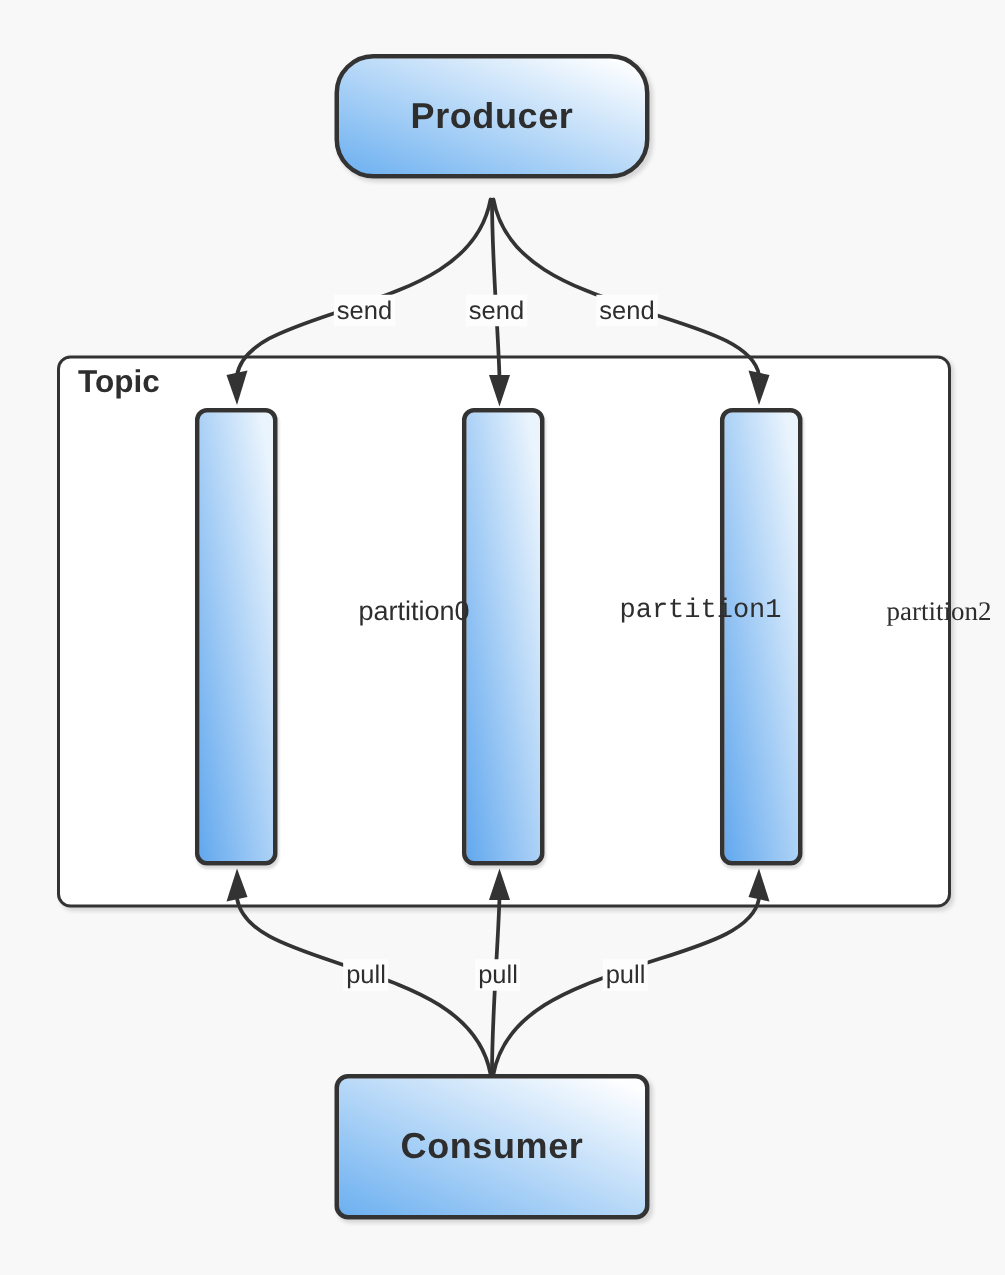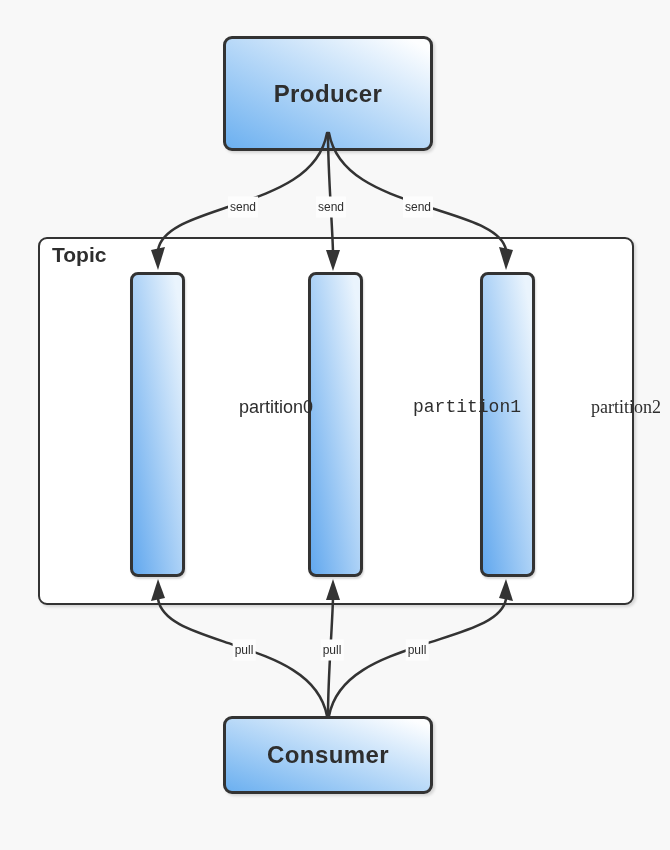--- a/index.html
+++ b/index.html
@@ -18,22 +18,22 @@
 
   .node{
     position:absolute;box-sizing:border-box;
     border:3px solid var(--stroke);border-radius:9px;
     background:linear-gradient(to top right,var(--node-gradient-from) 0%,var(--node-gradient-to) 95%);
     display:flex;align-items:center;justify-content:center;
     box-shadow:2px 2px 3px rgba(0,0,0,0.14);
     z-index:2;
   }
   .node .node-label{font-size:24px;font-weight:bold;letter-spacing:0.4px;color:var(--text);}
-  .producer{left:223px;top:36px;width:210px;height:115px;}
-  .consumer{left:223px;top:716px;width:210px;height:78px;align-items:center;}
+  .producer{left:223px;top:36px;width:210px;height:83px;border-radius:26px;}
+  .consumer{left:223px;top:716px;width:210px;height:97px;align-items:center;}
 
   .topic-box{
     position:absolute;box-sizing:border-box;
     left:38px;top:237px;width:596px;height:368px;
     background:var(--topic-fill);
     border:2.5px solid var(--stroke);border-radius:9px;
     box-shadow:2px 2px 3px rgba(0,0,0,0.14);
     z-index:1;
   }
   .topic-label{
@@ -58,21 +58,21 @@
 
   .edges{
     position:absolute;left:0;top:0;width:670px;height:850px;
     z-index:3;pointer-events:none;color:var(--stroke);
   }
   .edges path{fill:none;stroke:currentColor;stroke-width:2.5;stroke-linecap:round;}
   .edges polygon{fill:currentColor;stroke:none;}
 
   .edge-label{
     position:absolute;transform:translate(-50%,-50%);
-    font-size:12px;color:var(--text);background:var(--edge-label-bg);
+    font-size:17px;color:var(--text);background:var(--edge-label-bg);
     padding:0 2px;line-height:21px;z-index:4;white-space:nowrap;text-align:right;
   }
   .snd0{left:243px;top:207px;} .snd1{left:331px;top:207px;} .snd2{left:418px;top:207px;}
   .pul0{left:244px;top:650px;} .pul1{left:332px;top:650px;} .pul2{left:417px;top:650px;}
 </style>
 </head>
 <body>
 
 <div class="canvas">
 

